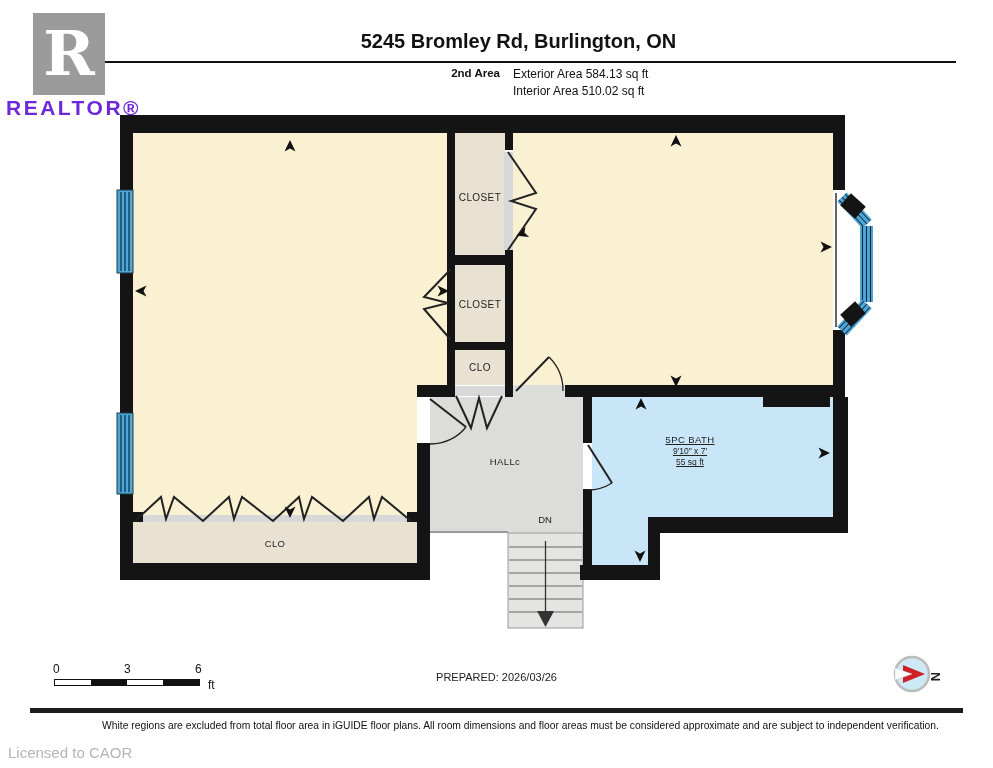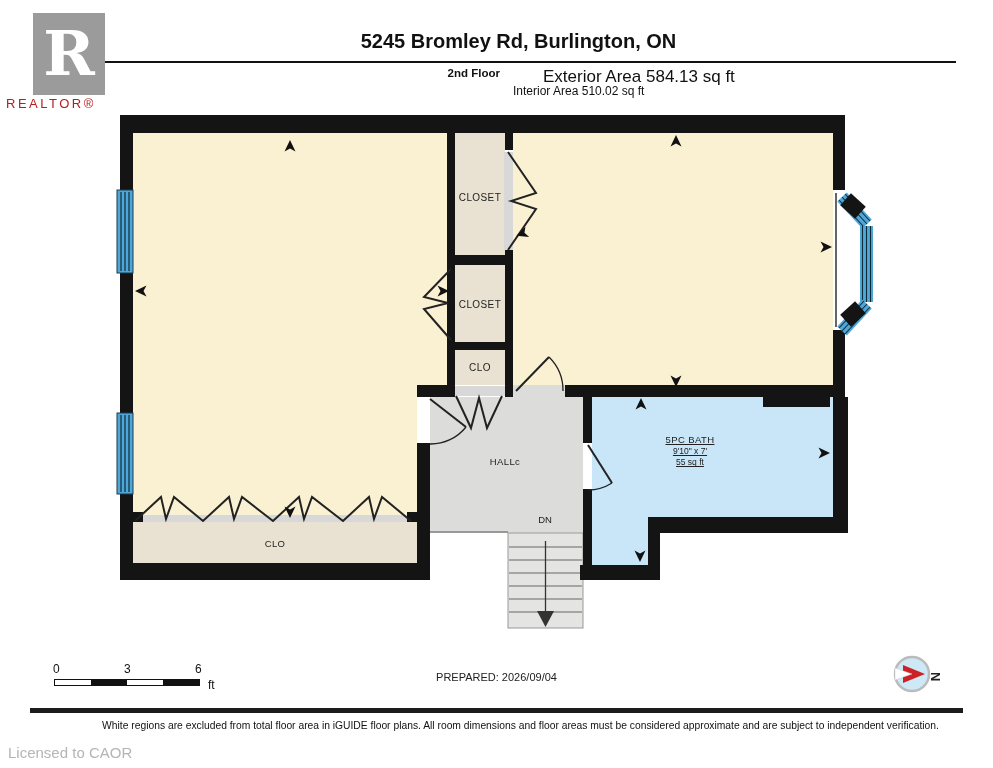--- a/index.html
+++ b/index.html
@@ -3,28 +3,28 @@
 <meta charset="utf-8">
 <style>
   * { margin:0; padding:0; box-sizing:border-box; }
   body { background:#ffffff; font-family:"Liberation Sans", sans-serif; }
   .page { position:relative; width:993px; height:768px; background:#fff; overflow:hidden; }
 
   
   .logo-box { position:absolute; left:33px; top:13px; width:72px; height:82px;
     background:#9b9b9b; z-index:3; display:flex; align-items:center; justify-content:center; }
   .logo-r { color:#fff; font-family:"DejaVu Serif", serif; font-weight:bold; font-size:62px; line-height:1; }
-  .logo-word { position:absolute; left:6px; top:96px; width:130px; color:#b91c1c;
-    font-size:13px; letter-spacing:2.5px; z-index:3; }
+  .logo-word { position:absolute; left:6px; top:96px; width:130px; color:#6d28d9;
+    font-size:21px; letter-spacing:2.5px; z-index:3;font-weight:bold; }
   .page-title { position:absolute; left:0; top:30px; width:100%; text-align:center;
     font-size:20px; font-weight:bold; color:#111; z-index:2;padding-left:44px; }
   .title-rule { position:absolute; left:100px; top:61px; width:856px; height:2px; background:#111; z-index:1; }
   .floor-label { position:absolute; left:300px; top:67px; width:200px; text-align:right;
     font-size:11.5px; font-weight:bold; color:#111; }
-  .area-line-1 { position:absolute; left:543px; top:67px; font-size:17px; color:#111; }
+  .area-line-1 { position:absolute; left:513px; top:67px; font-size:12px; color:#111; }
   .area-line-2 { position:absolute; left:513px; top:84px; font-size:12px; color:#111; }
 
   
   .plan-svg { position:absolute; left:0; top:0; width:993px; height:768px; }
 
   
   .room-label { position:absolute; text-align:center; color:#222; line-height:1.3; z-index:4; }
   .room-name { font-size:9.5px; letter-spacing:0.4px; }
   .room-dims, .room-area { font-size:8.5px; }
   .lbl-primary { left:200px; top:266px; width:180px; }
@@ -57,21 +57,21 @@
 <body>
 
 <div class="page">
 
   <div class="title-rule"></div>
   <div class="logo-box">
     <span class="logo-r">R</span>
   </div>
   <div class="logo-word">REALTOR®</div>
   <div class="page-title">5245 Bromley Rd, Burlington, ON</div>
-  <div class="floor-label">2nd Floor</div>
+  <div class="floor-label">2nd Area</div>
   <div class="area-line-1">Exterior Area 584.13 sq ft</div>
   <div class="area-line-2">Interior Area 510.02 sq ft</div>
 
   <svg class="plan-svg" viewBox="0 0 993 768" xmlns="http://www.w3.org/2000/svg">
 
     <g>
       <path d="M133,133 H447 V385 H417 V518 H133 Z" fill="#faf1d3"></path>
       <rect x="513" y="133" width="320" height="252" fill="#faf1d3"></rect>
       <rect x="513" y="385" width="52" height="12" fill="#dcdcda"></rect>
       <rect x="455" y="133" width="50" height="122" fill="#e9e2d2"></rect>
@@ -224,21 +224,21 @@
     </div>
     <div class="scale-bar">
       <div class="seg-w"></div>
       <div class="seg-b"></div>
       <div class="seg-w"></div>
       <div class="seg-b"></div>
     </div>
     <span class="scale-unit">ft</span>
   </div>
 
-  <div class="prepared">PREPARED: 2026/09/04</div>
+  <div class="prepared">PREPARED: 2026/03/26</div>
 
   <svg class="compass" width="62" height="46" viewBox="0 0 62 46" xmlns="http://www.w3.org/2000/svg">
     <circle cx="22" cy="22" r="17" fill="#cde9f6" stroke="#bbbbbb" stroke-width="2.5"></circle>
     <polygon points="13,13 35,22 13,31" fill="#cc2127"></polygon>
     <polygon points="5,16 22,22 5,28" fill="#ffffff" stroke="#cccccc" stroke-width="0.5"></polygon>
     <text x="44" y="27" font-size="13" font-weight="bold" fill="#222" font-family="Liberation Sans, sans-serif" transform="rotate(90 46 22)">N</text>
   </svg>
 
   <div class="footer-rule"></div>
   <div class="disclaimer">White regions are excluded from total floor area in iGUIDE floor plans. All room dimensions and floor areas must be considered approximate and are subject to independent verification.</div>

